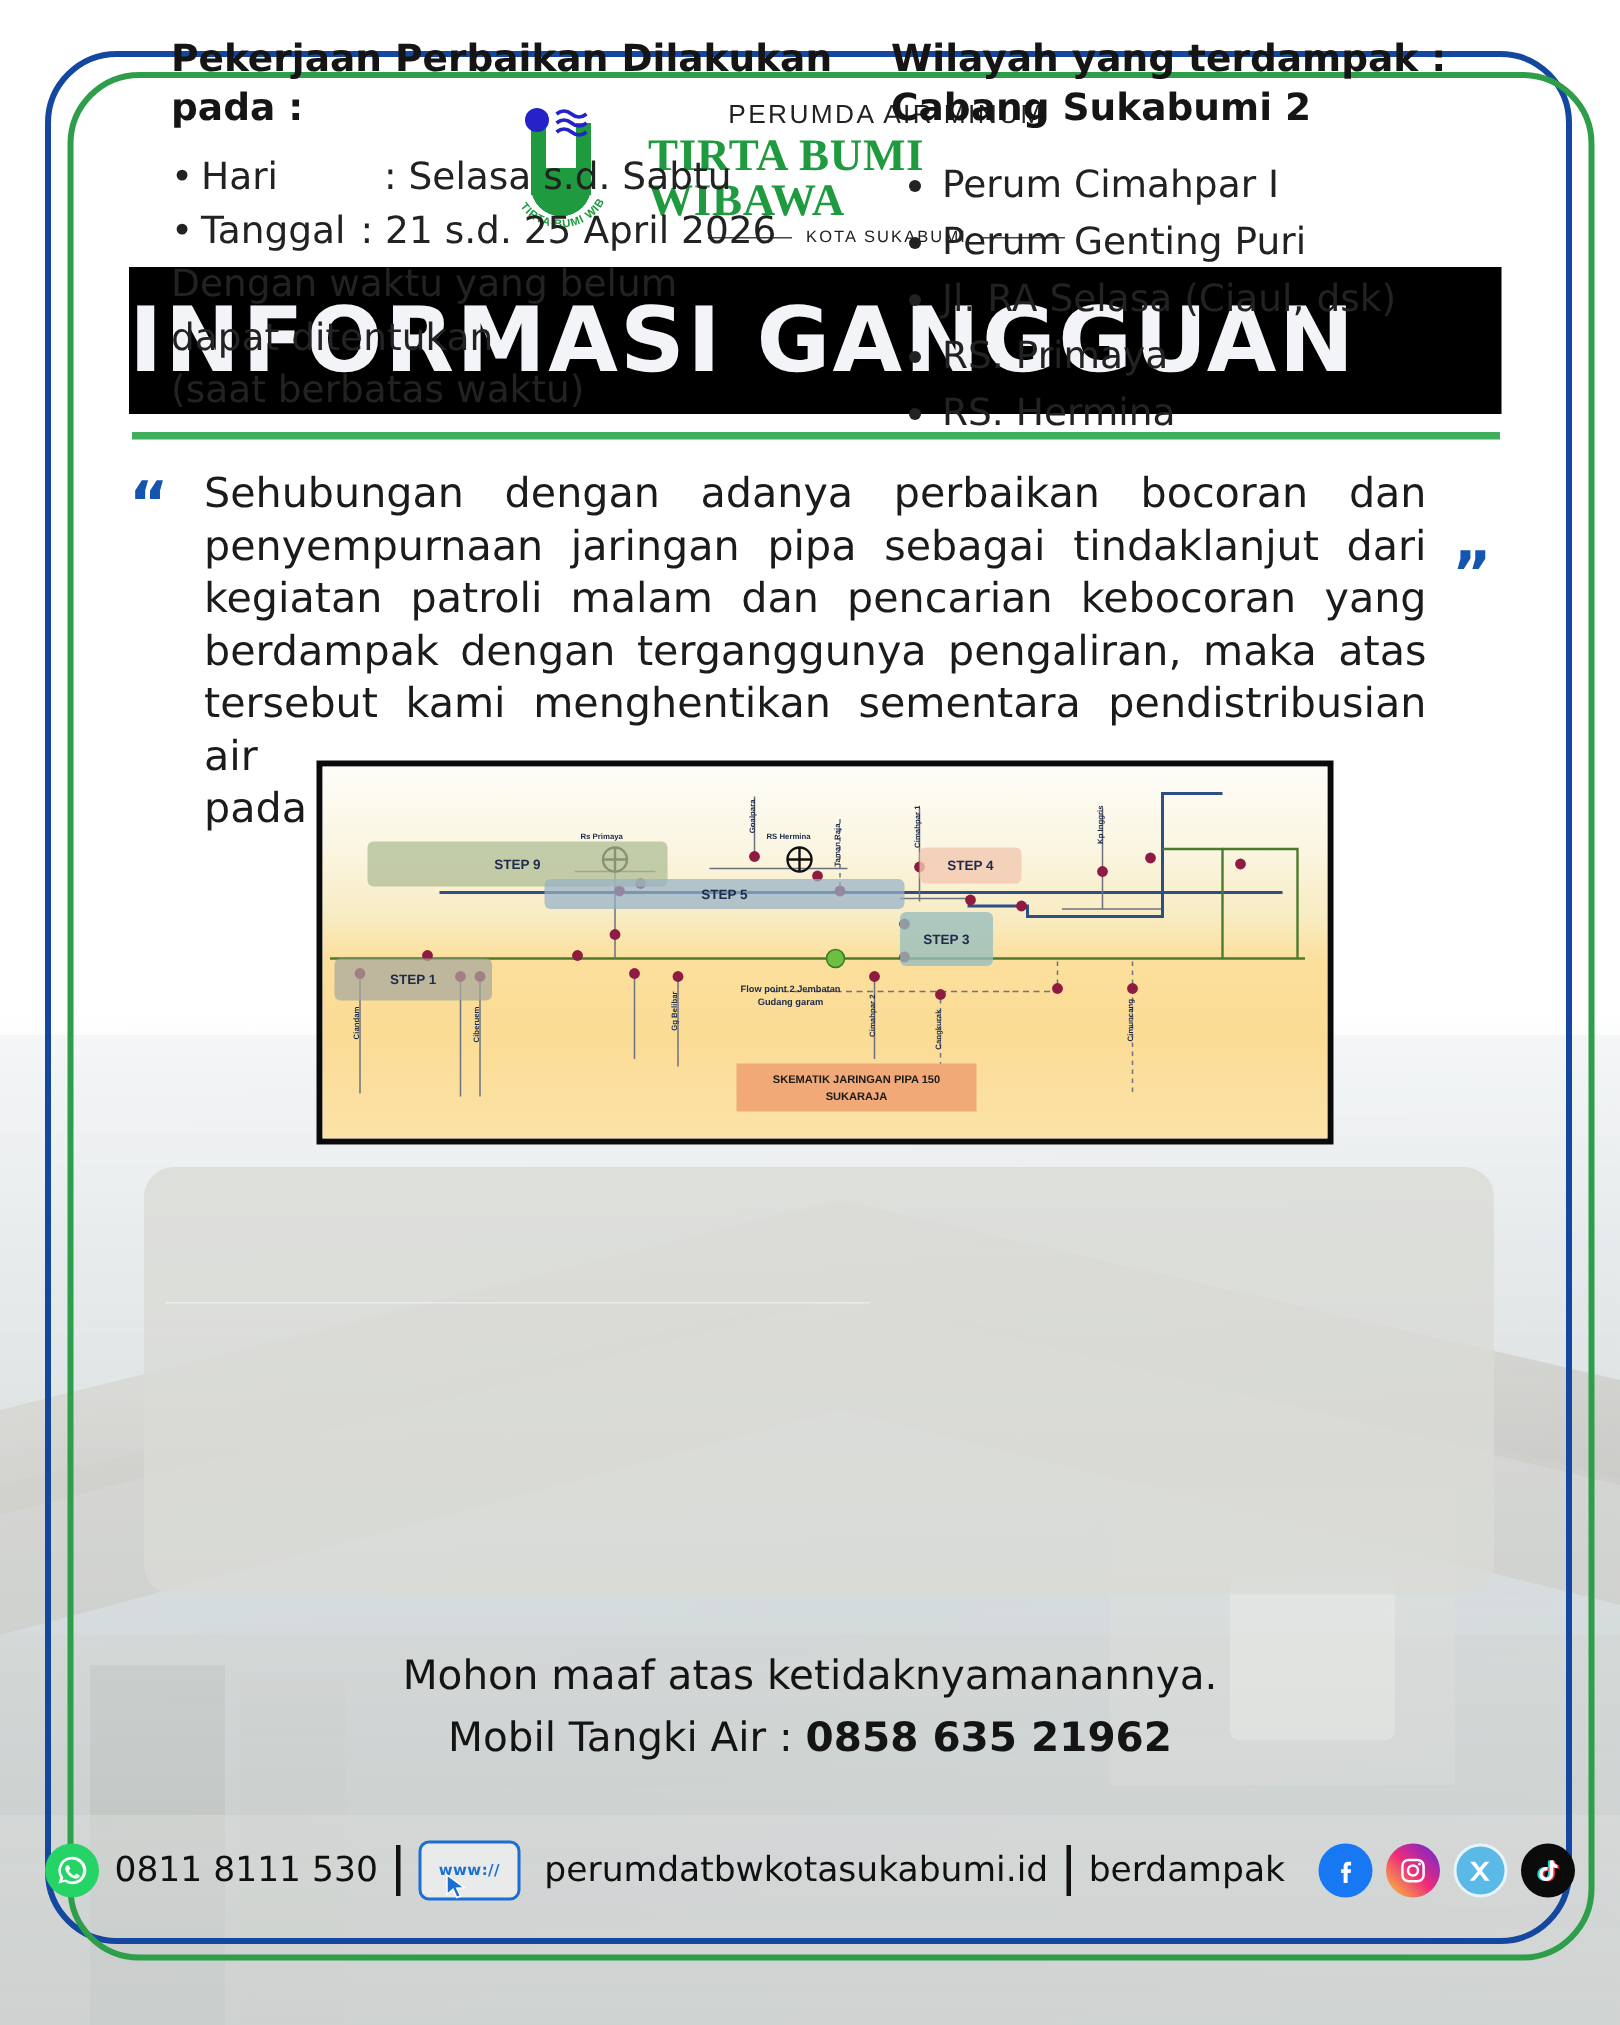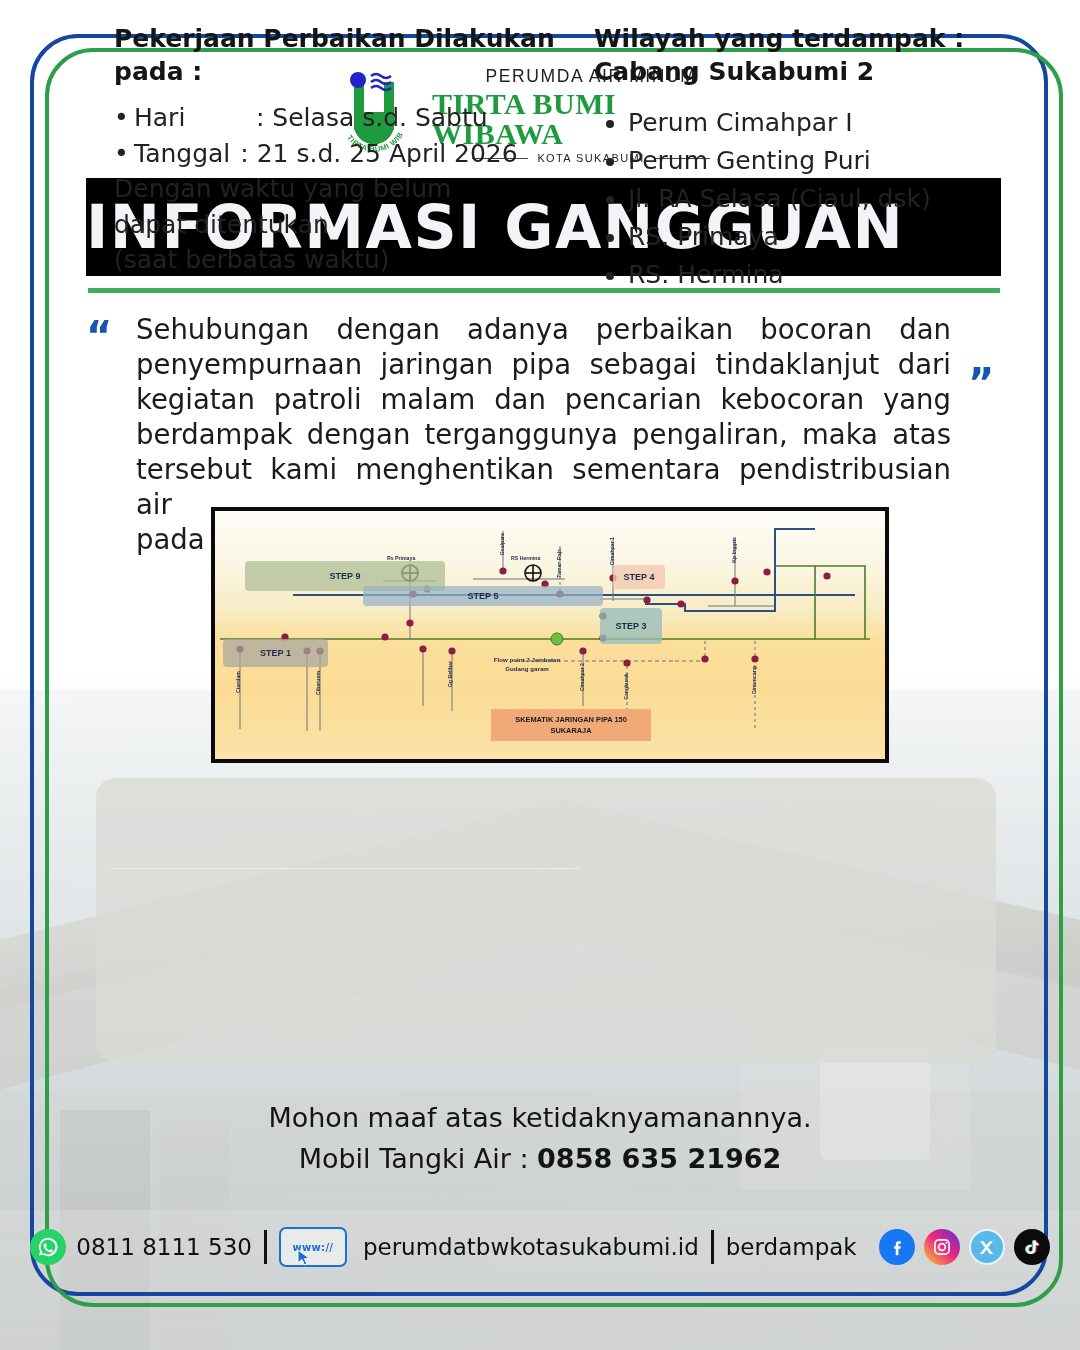--- a/index.html
+++ b/index.html
@@ -268,21 +268,21 @@
             <line x1="187" y1="62" x2="203" y2="62"></line>
           <circle cx="318" cy="62" r="8"></circle>
             <line x1="318" y1="54" x2="318" y2="70"></line>
             <line x1="310" y1="62" x2="326" y2="62"></line>
         </g>
       </svg>
 
       <div class="step-box" style="left:30px;top:50px;width:200px;height:30px;background:rgba(175,190,150,.75);">STEP 9</div>
       <div class="step-box" style="left:8px;top:128px;width:105px;height:28px;background:rgba(168,168,158,.72);">STEP 1</div>
       <div class="step-box" style="left:148px;top:75px;width:240px;height:20px;background:rgba(150,178,200,.72);">STEP 5</div>
-      <div class="step-box" style="left:398px;top:54px;width:52px;height:24px;background:rgba(243,200,176,.80);">STEP 4</div>
+      <div class="step-box" style="left:398px;top:54px;width:68px;height:24px;background:rgba(243,200,176,.80);">STEP 4</div>
       <div class="step-box" style="left:385px;top:97px;width:62px;height:36px;background:rgba(150,190,190,.78);">STEP 3</div>
 
       <div class="flowtxt" style="left:252px;top:145px;width:120px;">
         <div>Flow point 2 Jembatan</div>
         <div>Gudang garam</div>
       </div>
 
       <div class="cap-box" style="left:276px;top:198px;width:160px;height:32px;">
         <div>SKEMATIK JARINGAN PIPA 150</div>
         <div>SUKARAJA</div>

